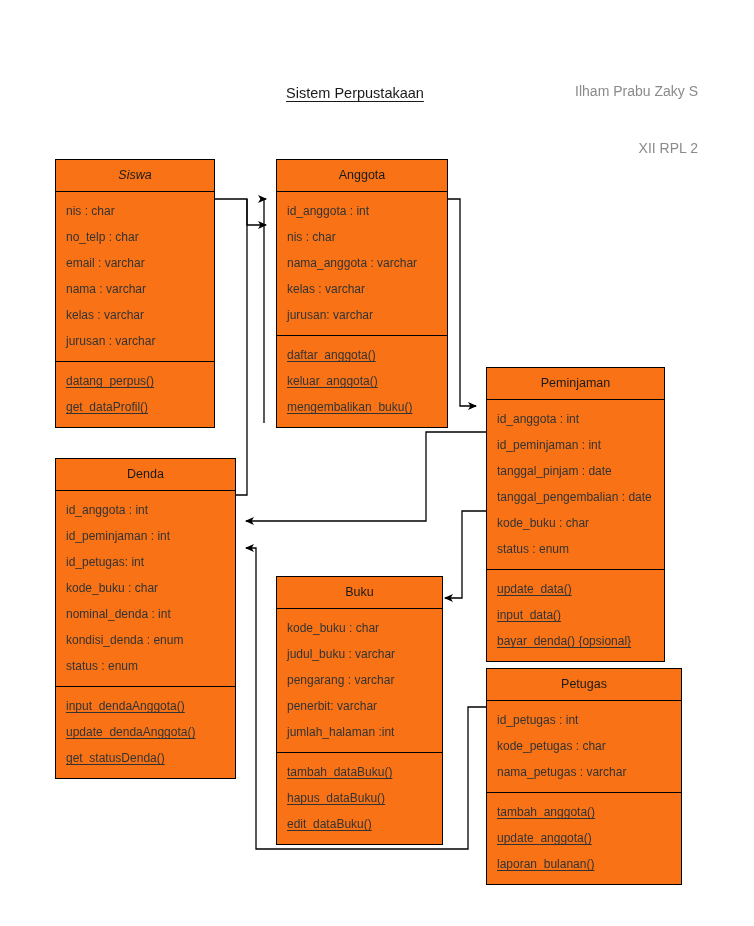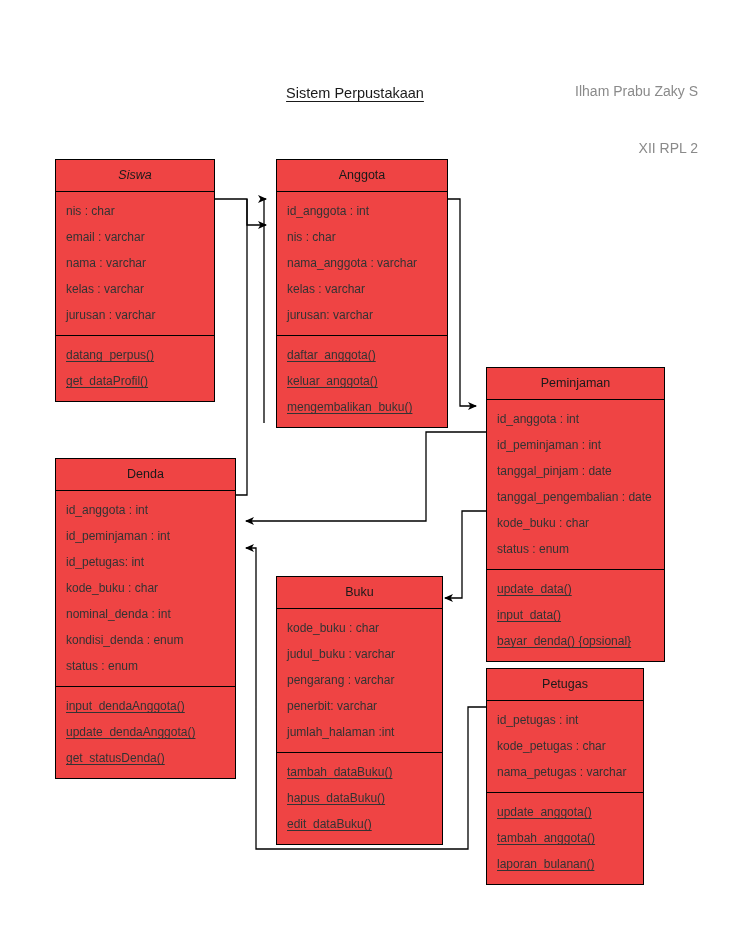--- a/index.html
+++ b/index.html
@@ -53,21 +53,21 @@
   }
   .diagram-title span {
     text-decoration: underline;
     text-underline-offset: 3px;
   }
 
   
   .cls {
     position: absolute;
     border: 1.3px solid #000000;
-    background: #ef4444;
+    background: #f97316;
     box-sizing: border-box;
     z-index: 3;
   }
   .cls .cname {
     text-align: center;
     font-size: 12.5px;
     color: #1a1a1a;
     padding: 8px 4px 9px 4px;
     border-bottom: 1.3px solid #000000;
     white-space: nowrap;
@@ -92,21 +92,21 @@
     text-decoration: underline;
     text-underline-offset: 2px;
   }
 
   
   #cls-siswa      { left: 55px;  top: 159px; width: 160px; }
   #cls-anggota    { left: 276px; top: 159px; width: 172px; }
   #cls-peminjaman { left: 486px; top: 367px; width: 179px; }
   #cls-denda      { left: 55px;  top: 458px; width: 181px; }
   #cls-buku       { left: 276px; top: 576px; width: 167px; }
-  #cls-petugas    { left: 486px; top: 668px; width: 158px; }
+  #cls-petugas    { left: 486px; top: 668px; width: 196px; }
 </style>
 </head>
 <body>
 
 <div id="canvas">
 
   <svg id="wires" viewBox="0 0 754 926" xmlns="http://www.w3.org/2000/svg">
     <defs>
       <marker id="arrow-r" markerWidth="9" markerHeight="9" refX="8" refY="4" orient="auto" markerUnits="userSpaceOnUse">
         <path d="M0,0 L9,4 L0,8 L2.4,4 Z" fill="#000000"></path>
@@ -141,20 +141,21 @@
   </div>
 
   <div class="diagram-title">
     <span>Sistem Perpustakaan</span>
   </div>
 
   <div class="cls abstract" id="cls-siswa">
     <div class="cname">Siswa</div>
     <div class="sect attrs">
       <div class="row">nis : char</div>
+      <div class="row">no_telp : char</div>
       <div class="row">email : varchar</div>
       <div class="row">nama : varchar</div>
       <div class="row">kelas : varchar</div>
       <div class="row">jurusan : varchar</div>
     </div>
     <div class="sect ops">
       <div class="row"><span>datang_perpus()</span></div>
       <div class="row"><span>get_dataProfil()</span></div>
     </div>
   </div>
@@ -227,19 +228,19 @@
   </div>
 
   <div class="cls" id="cls-petugas">
     <div class="cname">Petugas</div>
     <div class="sect attrs">
       <div class="row">id_petugas : int</div>
       <div class="row">kode_petugas : char</div>
       <div class="row">nama_petugas : varchar</div>
     </div>
     <div class="sect ops">
+      <div class="row"><span>tambah_anggota()</span></div>
       <div class="row"><span>update_anggota()</span></div>
-      <div class="row"><span>tambah_anggota()</span></div>
       <div class="row"><span>laporan_bulanan()</span></div>
     </div>
   </div>
 
 </div>
 
 </body></html>

